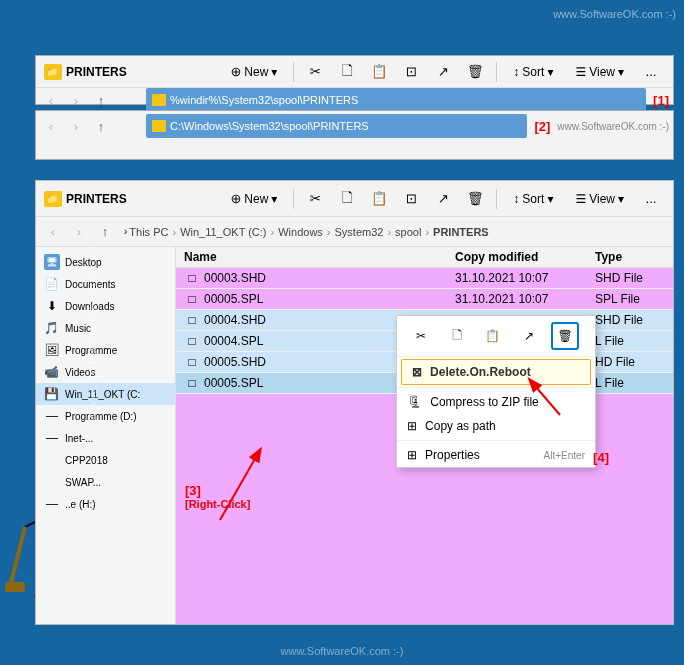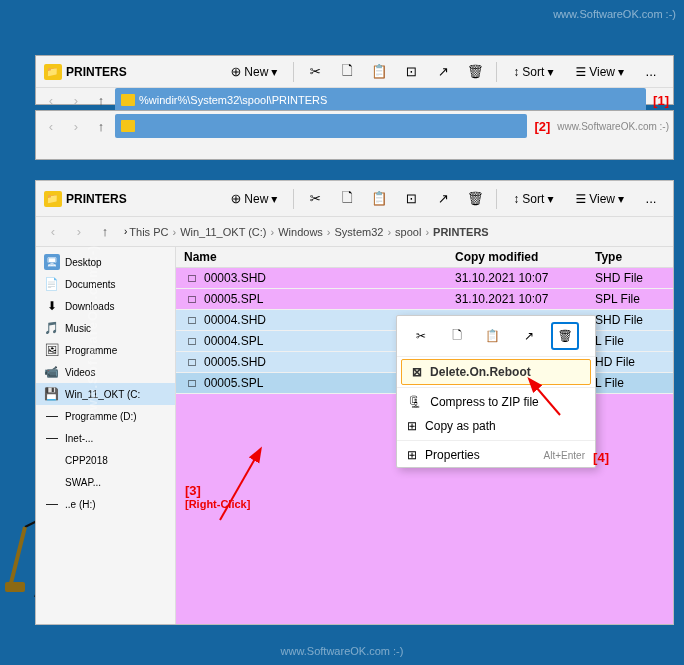--- a/index.html
+++ b/index.html
@@ -320,20 +320,21 @@
       flex: 1;
       background: #5b9bd5;
       border-radius: 2px;
       padding: 12px 6px;
       font-size: 11px;
       color: #fff;
       height: 18px;
       display: flex;
       align-items: center;
       overflow: hidden;
+      margin-left: 31px;
     }
     .bracket-label {
       font-weight: bold;
       color: #e00;
       font-size: 13px;
       margin-left: 4px;
     }
 
     
     .bottom-watermark {
@@ -435,20 +436,21 @@
   </div>
 </div>
 
 <div class="top-window-2">
   <div class="mini-addr-row" style="height:22px;margin-top:4px;">
     <button class="nav-btn disabled">‹</button>
     <button class="nav-btn disabled">›</button>
     <button class="nav-btn">↑</button>
     <div class="mini-addr-field">
       <span class="address-folder-icon"></span>
+      <span>C:\Windows\System32\spool\PRINTERS</span>
     </div>
     <span class="bracket-label">[2]</span>
     <span style="margin-left:4px;font-size:10px;color:#888;">www.SoftwareOK.com :-)</span>
   </div>
 </div>
 
 <div class="explorer-window">
 
   <div class="toolbar">
     <span class="folder-icon-yellow">📁</span>

